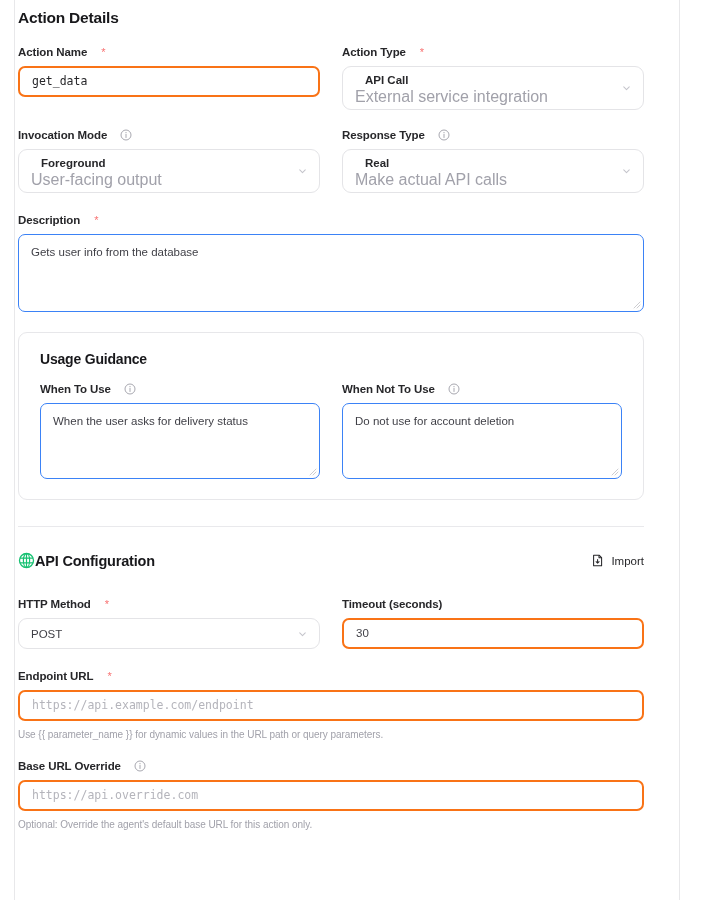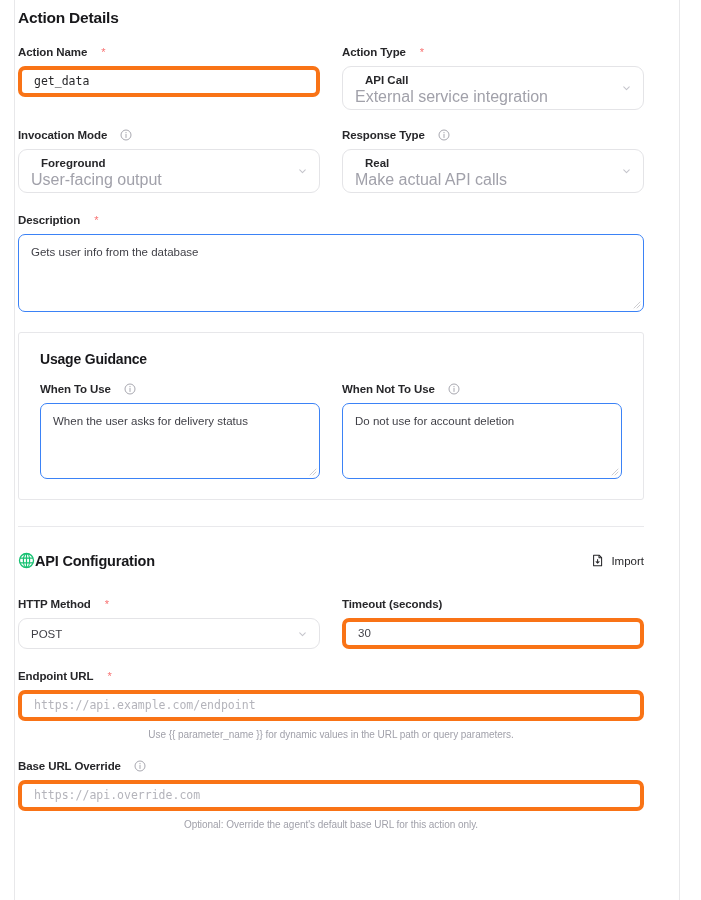--- a/index.html
+++ b/index.html
@@ -78,21 +78,21 @@
     display: inline-flex;
     width: 12px; height: 12px;
     flex: 0 0 12px;
   }
   .info-icon svg { width: 12px; height: 12px; display: block; }
 
   
   .input {
     width: 100%;
     height: 31px;
-    border: 4px solid #f97316;
+    border: 2px solid #f97316;
     border-radius: 7px;
     background: #fff;
     padding: 0 12px;
     font-family: "DejaVu Sans Mono", monospace;
     font-size: 11.5px;
     color: #27272a;
     display: flex;
     align-items: center;
     line-height: 31px;
   }
@@ -164,21 +164,21 @@
     position: absolute;
     right: 2px; bottom: 2px;
     width: 9px; height: 9px;
     opacity: .55;
   }
   .grip svg { width: 9px; height: 9px; display: block; }
 
   
   .card {
     border: 1px solid #e7e7ea;
-    border-radius: 3px;
+    border-radius: 9px;
     background: #fff;
     padding: 18px 21px 20px 21px;
     margin-top: 20px;
   }
   .card .card-title {
     font-size: 14px;
     font-weight: bold;
     color: #18181b;
     letter-spacing: -0.2px;
     margin: 0 0 15px 0;
@@ -226,21 +226,20 @@
   .import-icon { width: 13px; height: 13px; flex: 0 0 13px; }
   .import-icon svg { width: 13px; height: 13px; display: block; }
 
   
   .helper {
     font-size: 10px;
     color: #a1a1aa;
     line-height: 14px;
     margin-top: 7px;
     letter-spacing: -0.05px;
-    text-align: center;
   }
 
   .field { margin-top: 20px; }
   .field.tight { margin-top: 17px; }
 </style>
 </head>
 <body>
 
 <div class="page">
 

